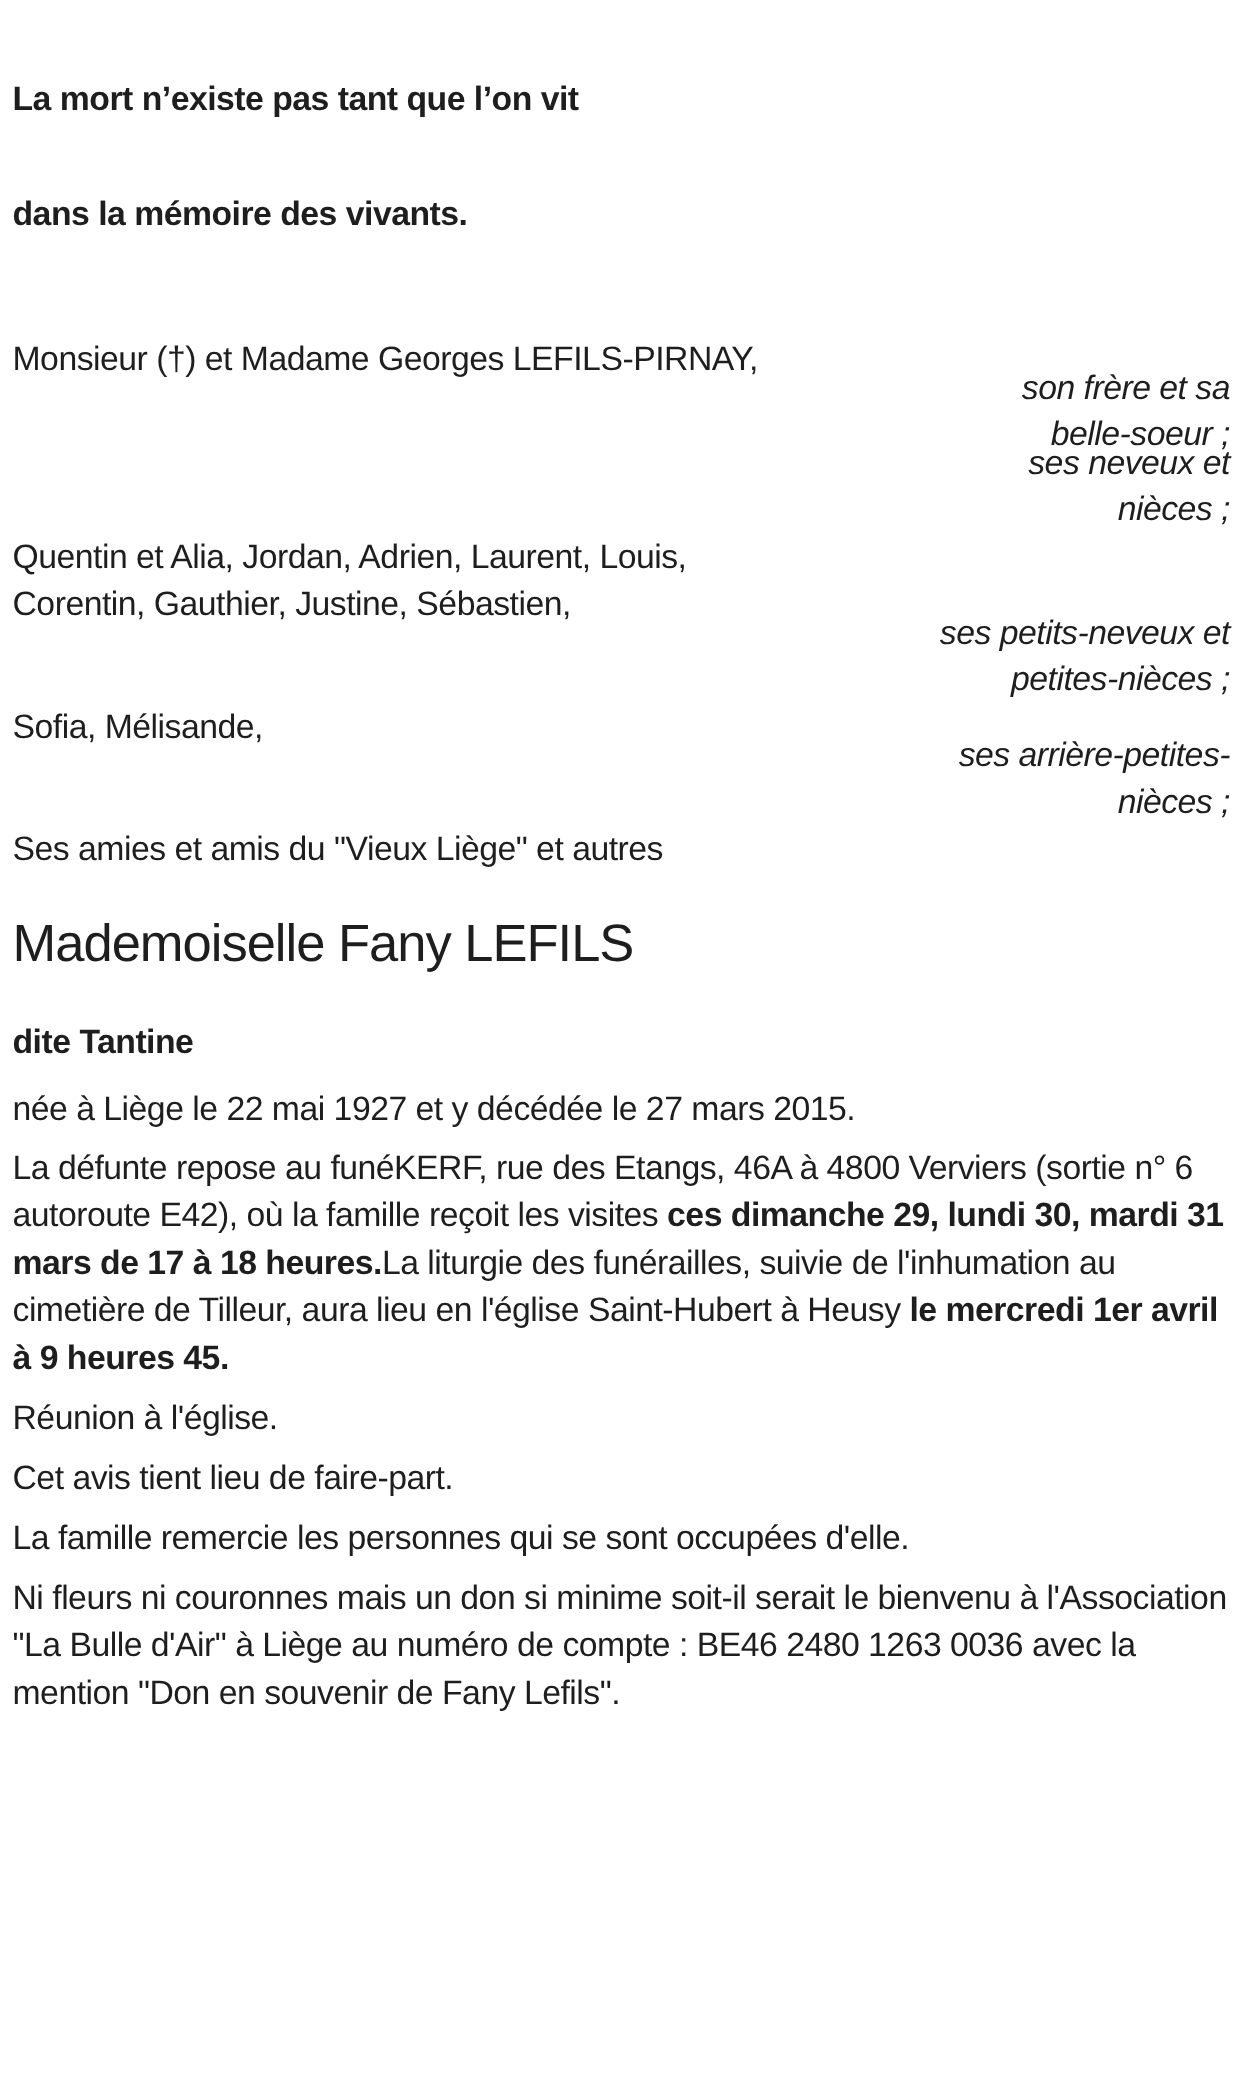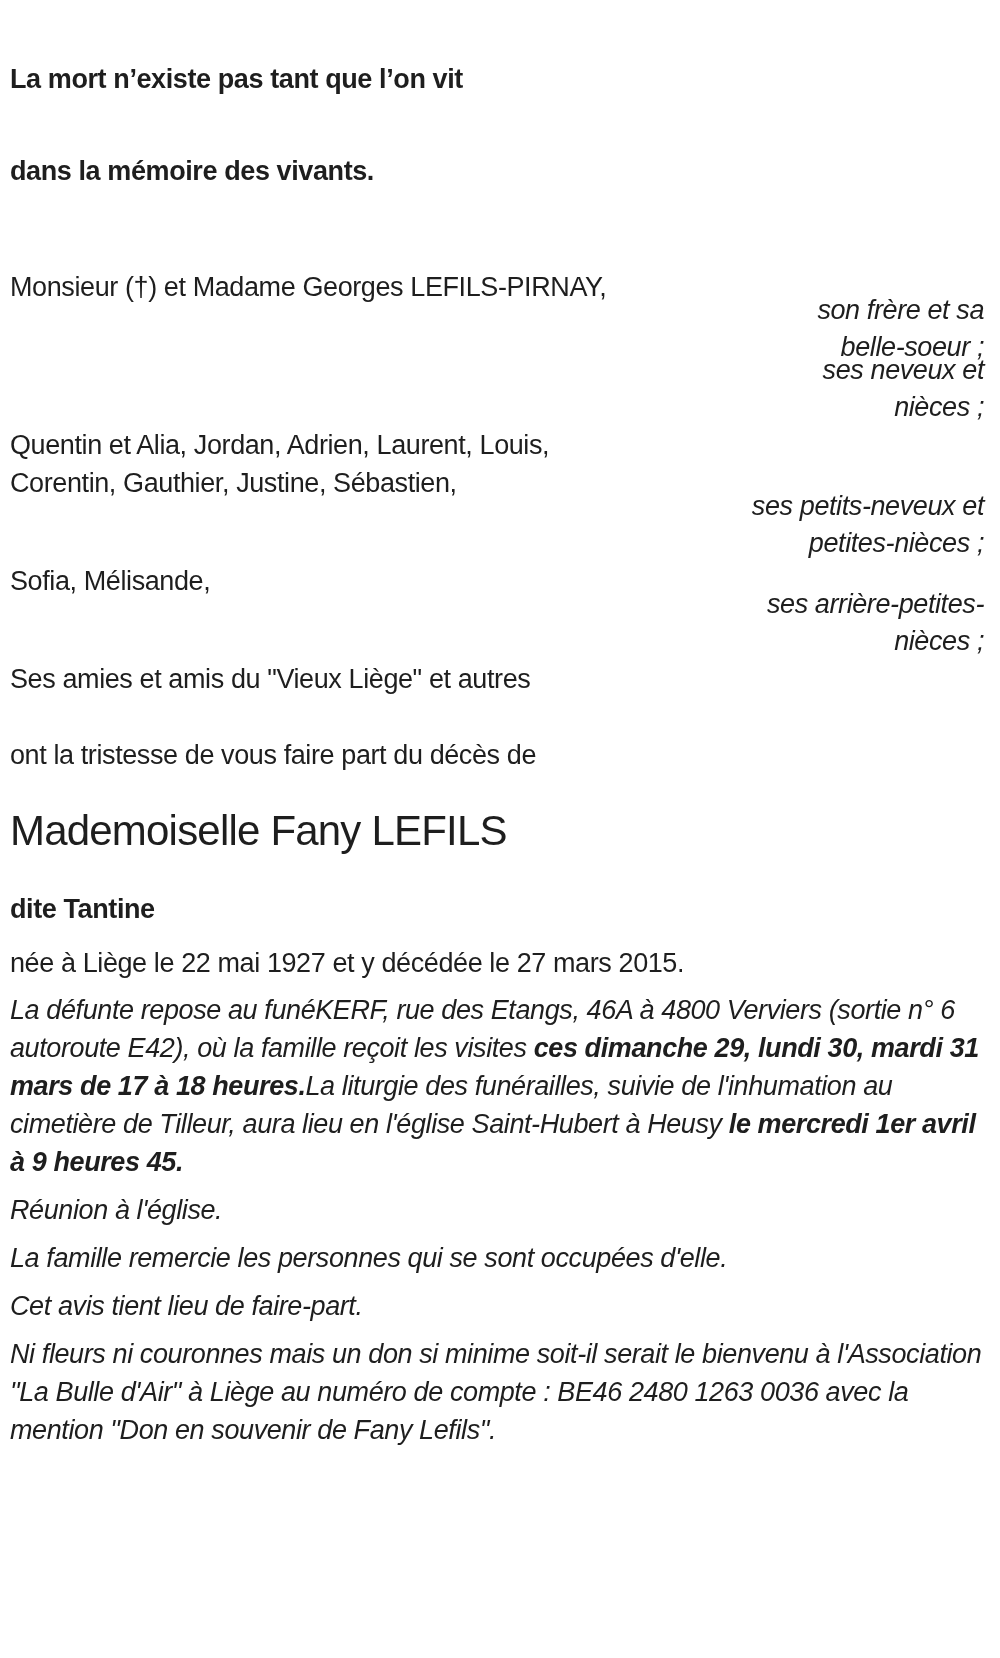--- a/index.html
+++ b/index.html
@@ -52,21 +52,20 @@
   }
   .nickname {
     margin: 34px 0 0 0;
     font-weight: bold;
   }
   .life-dates {
     margin: 16px 0 0 0;
   }
   p.para {
     margin: 10px 0 0 0;
-    font-style: italic;
   }
   p.para.first {
     margin-top: 9px;
   }
   b { font-weight: 700; }
 </style>
 </head>
 <body>
 
 <div class="doc">
@@ -97,31 +96,30 @@
   <div>
     <div class="names">Sofia, Mélisande,</div>
     <div class="relation">ses arrière-petites-
 nièces ;</div>
   </div>
 
   <div>
     <div class="names">Ses amies et amis du "Vieux Liège" et autres</div>
   </div>
 
-  <p class="announcement">ont la tristesse de vous faire part du décès de</p>
 
   <h1 class="deceased-name">Mademoiselle Fany LEFILS</h1>
 
   <p class="nickname">dite Tantine</p>
 
   <p class="life-dates">née à Liège le 22 mai 1927 et y décédée le 27 mars 2015.</p>
 
   <p class="para first"><span>La défunte repose au funéKERF, rue des Etangs, 46A à 4800 Verviers (sortie n° 6 autoroute E42), où la famille reçoit les visites </span><b>ces dimanche 29, lundi 30, mardi 31 mars de 17 à 18 heures.</b><span>La liturgie des funérailles, suivie de l'inhumation au cimetière de Tilleur, aura lieu en l'église Saint-Hubert à Heusy </span><b>le mercredi 1er avril à 9 heures 45.</b></p>
 
   <p class="para">Réunion à l'église.</p>
 
+  <p class="para">Cet avis tient lieu de faire-part.</p>
+
   <p class="para">La famille remercie les personnes qui se sont occupées d'elle.</p>
-
-  <p class="para">Cet avis tient lieu de faire-part.</p>
 
   <p class="para">Ni fleurs ni couronnes mais un don si minime soit-il serait le bienvenu à l'Association "La Bulle d'Air" à Liège au numéro de compte : BE46 2480 1263 0036 avec la mention "Don en souvenir de Fany Lefils".</p>
 
 </div>
 
 </body></html>

